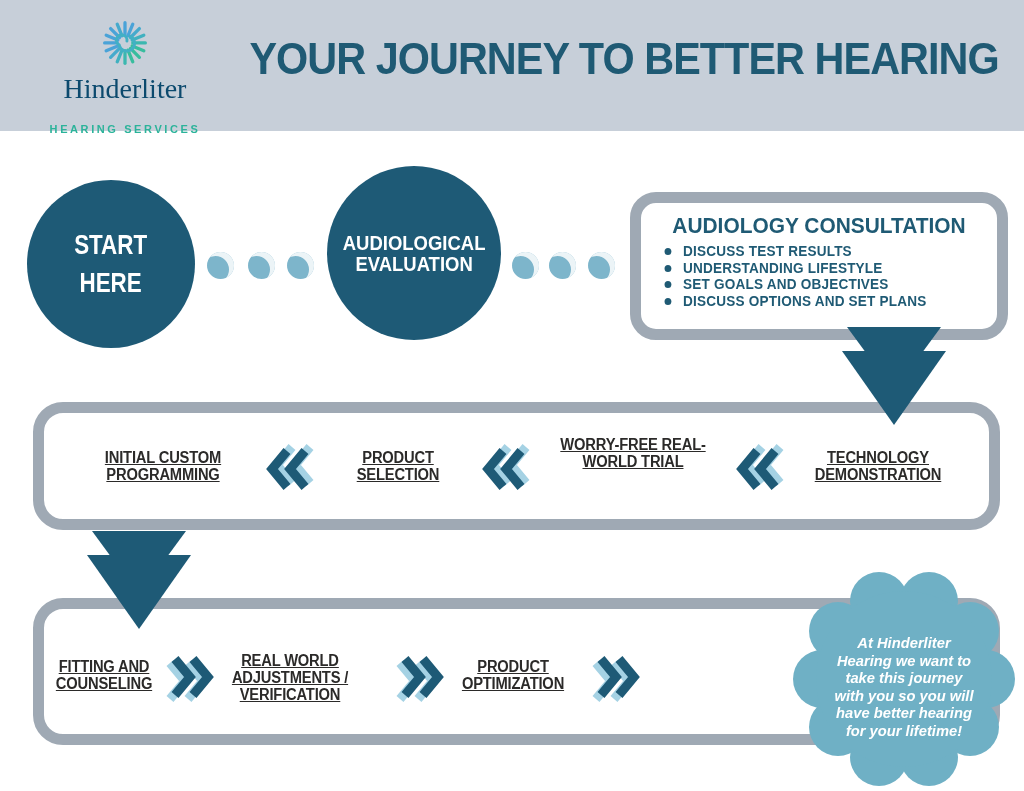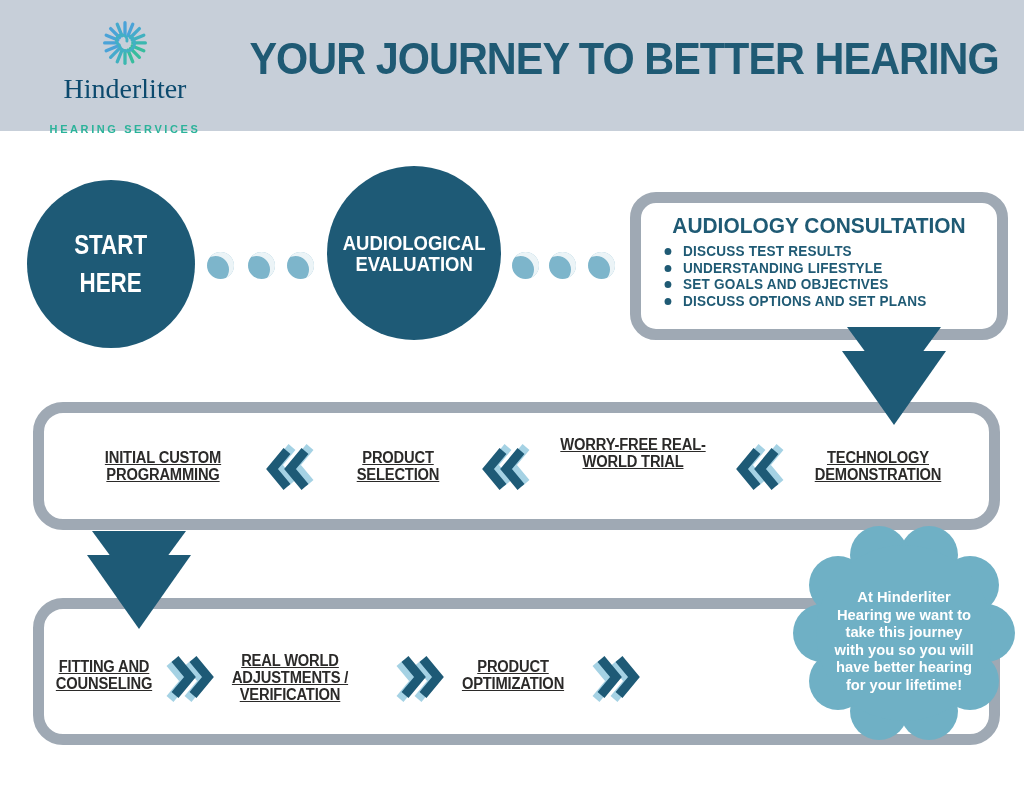--- a/index.html
+++ b/index.html
@@ -51,21 +51,21 @@
 
   .step{position:absolute;z-index:2;text-align:center;font-size:16px;font-weight:700;color:#2b2a29;
         line-height:17px;letter-spacing:-.2px;text-decoration:underline;}
   .step .stack{transform:scaleX(.92);transform-origin:center;}
   .chev{position:absolute;z-index:2;overflow:visible;}
   .chev path{fill:none;stroke-width:9;}
   .chev .lite path{stroke:#a5d2e4;}
   .chev .dark path{stroke:#1e5a76;}
 
   
-  .badge{position:absolute;left:797px;top:526px;width:214px;height:214px;z-index:6;}
+  .badge{position:absolute;left:797px;top:572px;width:214px;height:214px;z-index:6;font-style:italic;}
   .blob{position:absolute;border-radius:50%;background:#6fb0c5;}
   .blob.core{left:19px;top:19px;width:176px;height:176px;}
   .bump{width:58px;height:58px;}
   .badge-text{position:absolute;left:0;top:0;width:214px;height:214px;box-sizing:border-box;
               padding-top:62px;text-align:center;color:#fff;font-size:15.5px;font-weight:700;
               line-height:17.5px;transform:scaleX(.95);transform-origin:center;}
 </style>
 </head>
 <body>
 

